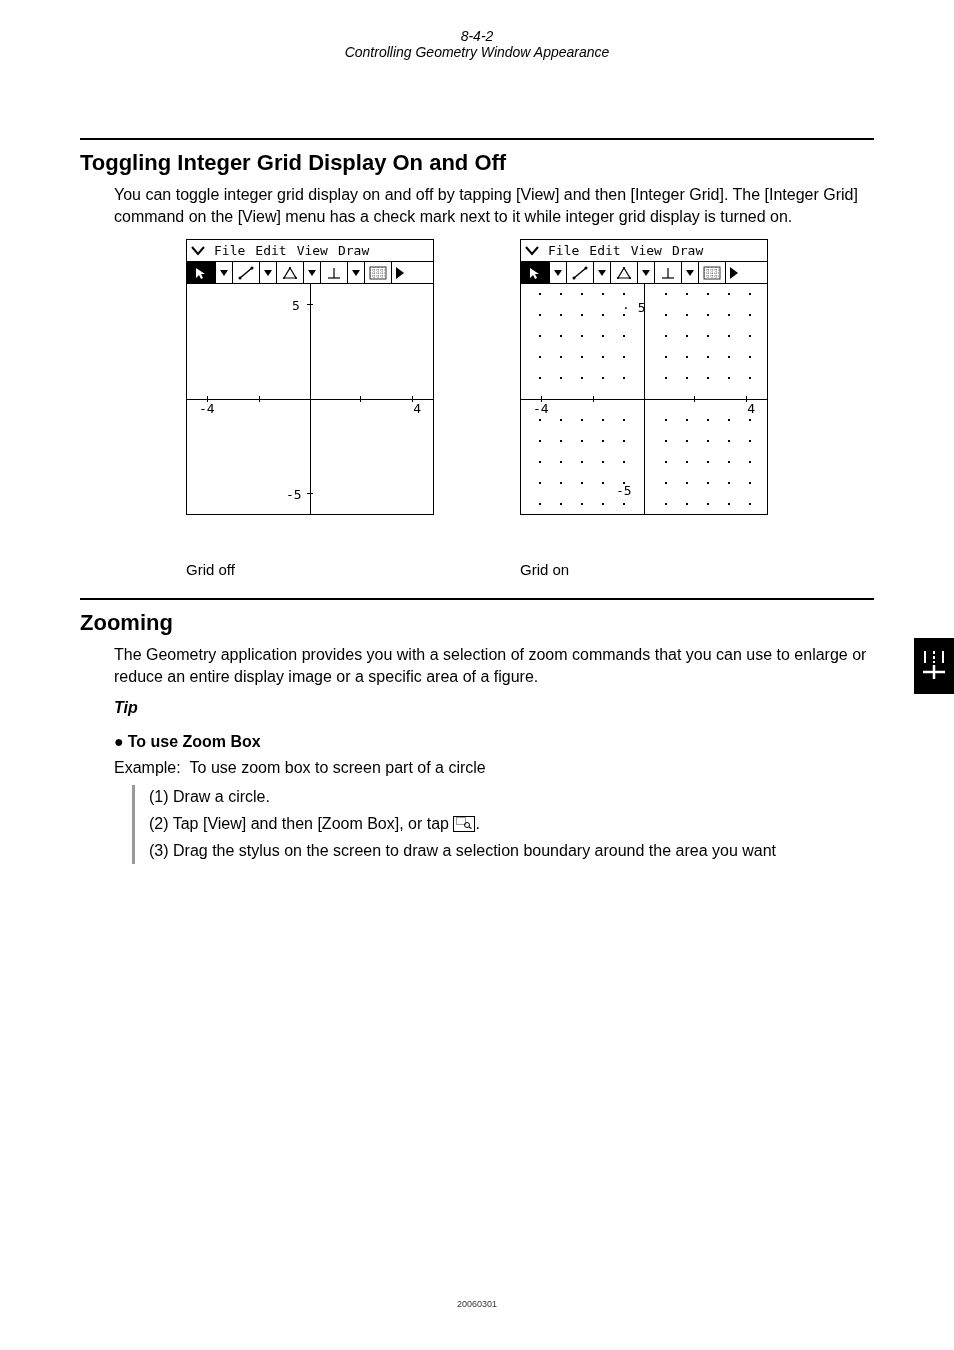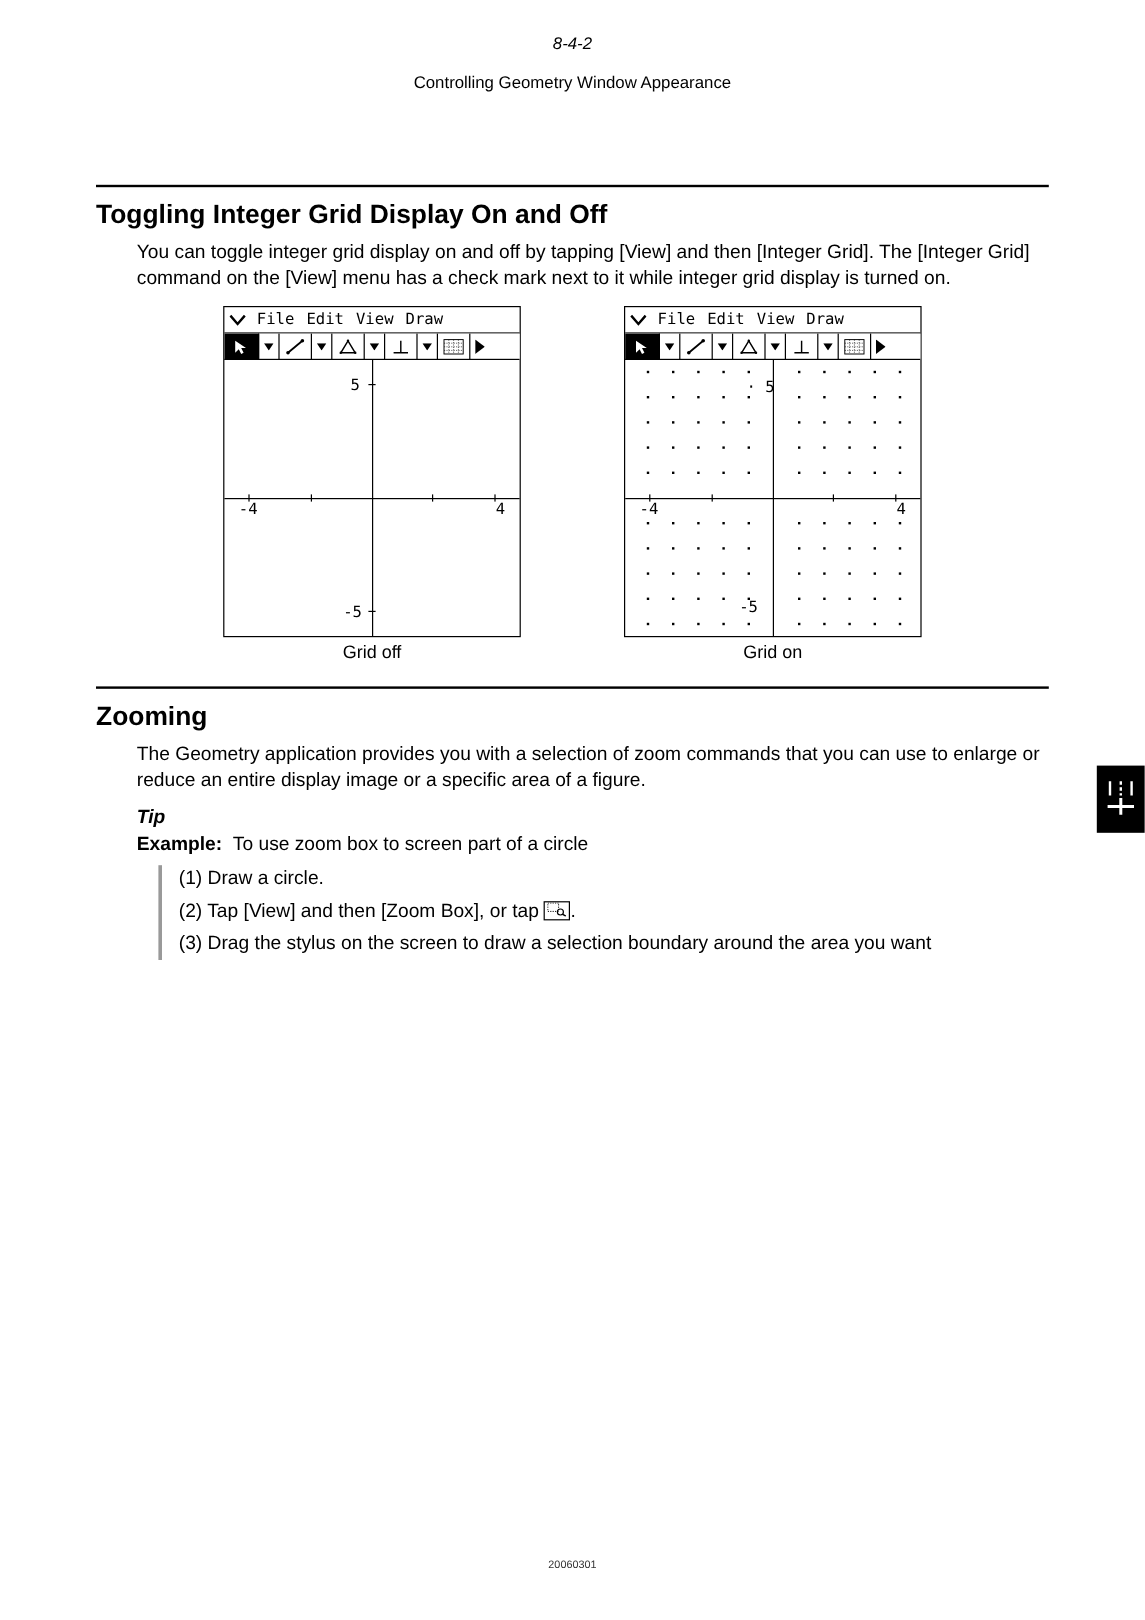--- a/index.html
+++ b/index.html
@@ -7,30 +7,30 @@
 
   .page { position: relative; width: 954px; height: 1350px; padding: 28px 80px 0 80px; }
 
   .header { position: relative; text-align: center; margin-bottom: 10px; }
   .header-badge {
     position: absolute; left: 50%; top: -14px; transform: translateX(-50%);
     width: 110px; height: 64px; background: #d9d9d9; border-radius: 55px / 32px;
     z-index: -1;
   }
   .header-page { font-style: italic; font-size: 14px; }
-  .header-title { font-size: 14px; margin-top: 16px; }
+  .header-title { font-style: italic; font-size: 14px; margin-top: 0; }
 
   .rule-top { border: none; border-top: 2px solid #000; margin: 78px 0 10px 0; }
   .rule-mid { border: none; border-top: 2px solid #000; margin: 20px 0 10px 0; }
 
   h2.section { font-weight: bold; font-size: 22px; margin-bottom: 8px; }
   .body-text { font-size: 16px; line-height: 1.35; margin: 0 0 12px 34px; }
 
   .screens-row { display: flex; justify-content: center; gap: 86px; margin: 8px 0 6px 0; }
-  .screen-wrap { display: flex; flex-direction: column; align-items: center; }
+  .screen-wrap { display: flex; flex-direction: column; align-items: flex-start; gap: 42px; }
   .caption { font-size: 15px; margin-top: 4px; }
 
   .screen { width: 248px; border: 1px solid #000; background: #fff; }
   .menubar { display: flex; align-items: center; height: 22px; border-bottom: 1px solid #000; font-family: monospace; font-size: 13px; }
   .menubar .menu-v { width: 22px; display: flex; align-items: center; justify-content: center; }
   .menubar .menu-item { padding: 0 5px; }
   .menubar .menu-v svg { display: block; }
 
   .toolbar { display: flex; height: 22px; border-bottom: 1px solid #000; background: #fff; }
   .toolbar .tbtn { flex: 0 0 auto; width: 27px; height: 22px; border-right: 1px solid #000; display: flex; align-items: center; justify-content: center; }
@@ -61,21 +61,21 @@
   .dot { position: absolute; width: 2px; height: 2px; background: #000; }
 
   .tip-head { font-weight: bold; font-style: italic; font-size: 16px; margin: 6px 0 4px 34px; }
   .tip-list { font-size: 14.5px; line-height: 1.35; margin-left: 34px; padding-left: 11px; position: relative; }
   .tip-list::before { content: "•"; position: absolute; left: 0; top: 0; }
 
   .sub-head { font-weight: bold; font-size: 16px; margin: 16px 0 8px 34px; }
   .sub-head .bullet { font-weight: bold; margin-right: 4px; }
 
   .example-line { font-size: 16px; margin-left: 34px; margin-bottom: 8px; }
-  .example-line .ex-label { font-weight: bold; }
+  .example-line .ex-label { font-weight: normal; }
 
   .steps { margin-left: 52px; padding-left: 14px; border-left: 3px solid #999; }
   .step { font-size: 16px; line-height: 1.55; margin-bottom: 2px; }
   .step .indent { display: block; padding-left: 26px; }
   .zoom-icon-inline { display: inline-block; vertical-align: -3px; border: 1px solid #000; padding: 0 2px; height: 16px; }
   .zoom-icon-inline svg { display: block; }
 
   .side-tab { position: absolute; right: 0; top: 638px; width: 40px; height: 56px; background: #000; display: flex; align-items: center; justify-content: center; }
   .side-tab svg { display: block; }
 
@@ -390,20 +390,23 @@
     </div>
   </div>
 
   <hr class="rule-mid">
 
   <h2 class="section">Zooming</h2>
   <p class="body-text">The Geometry application provides you with a selection of zoom commands that you can use to enlarge or reduce an entire display image or a specific area of a figure.</p>
 
   <div class="tip-head">Tip</div>
 
+  <div class="sub-head">
+    <span class="bullet">●</span><span>To use Zoom Box</span>
+  </div>
 
   <div class="example-line">
     <span class="ex-label">Example:</span>&nbsp;&nbsp;<span>To use zoom box to screen part of a circle</span>
   </div>
 
   <div class="steps">
     <div class="step">(1) Draw a circle.</div>
     <div class="step">
       <span>(2) Tap [View] and then [Zoom Box], or tap </span><span class="zoom-icon-inline">
         <svg width="16" height="12" viewBox="0 0 16 12">

